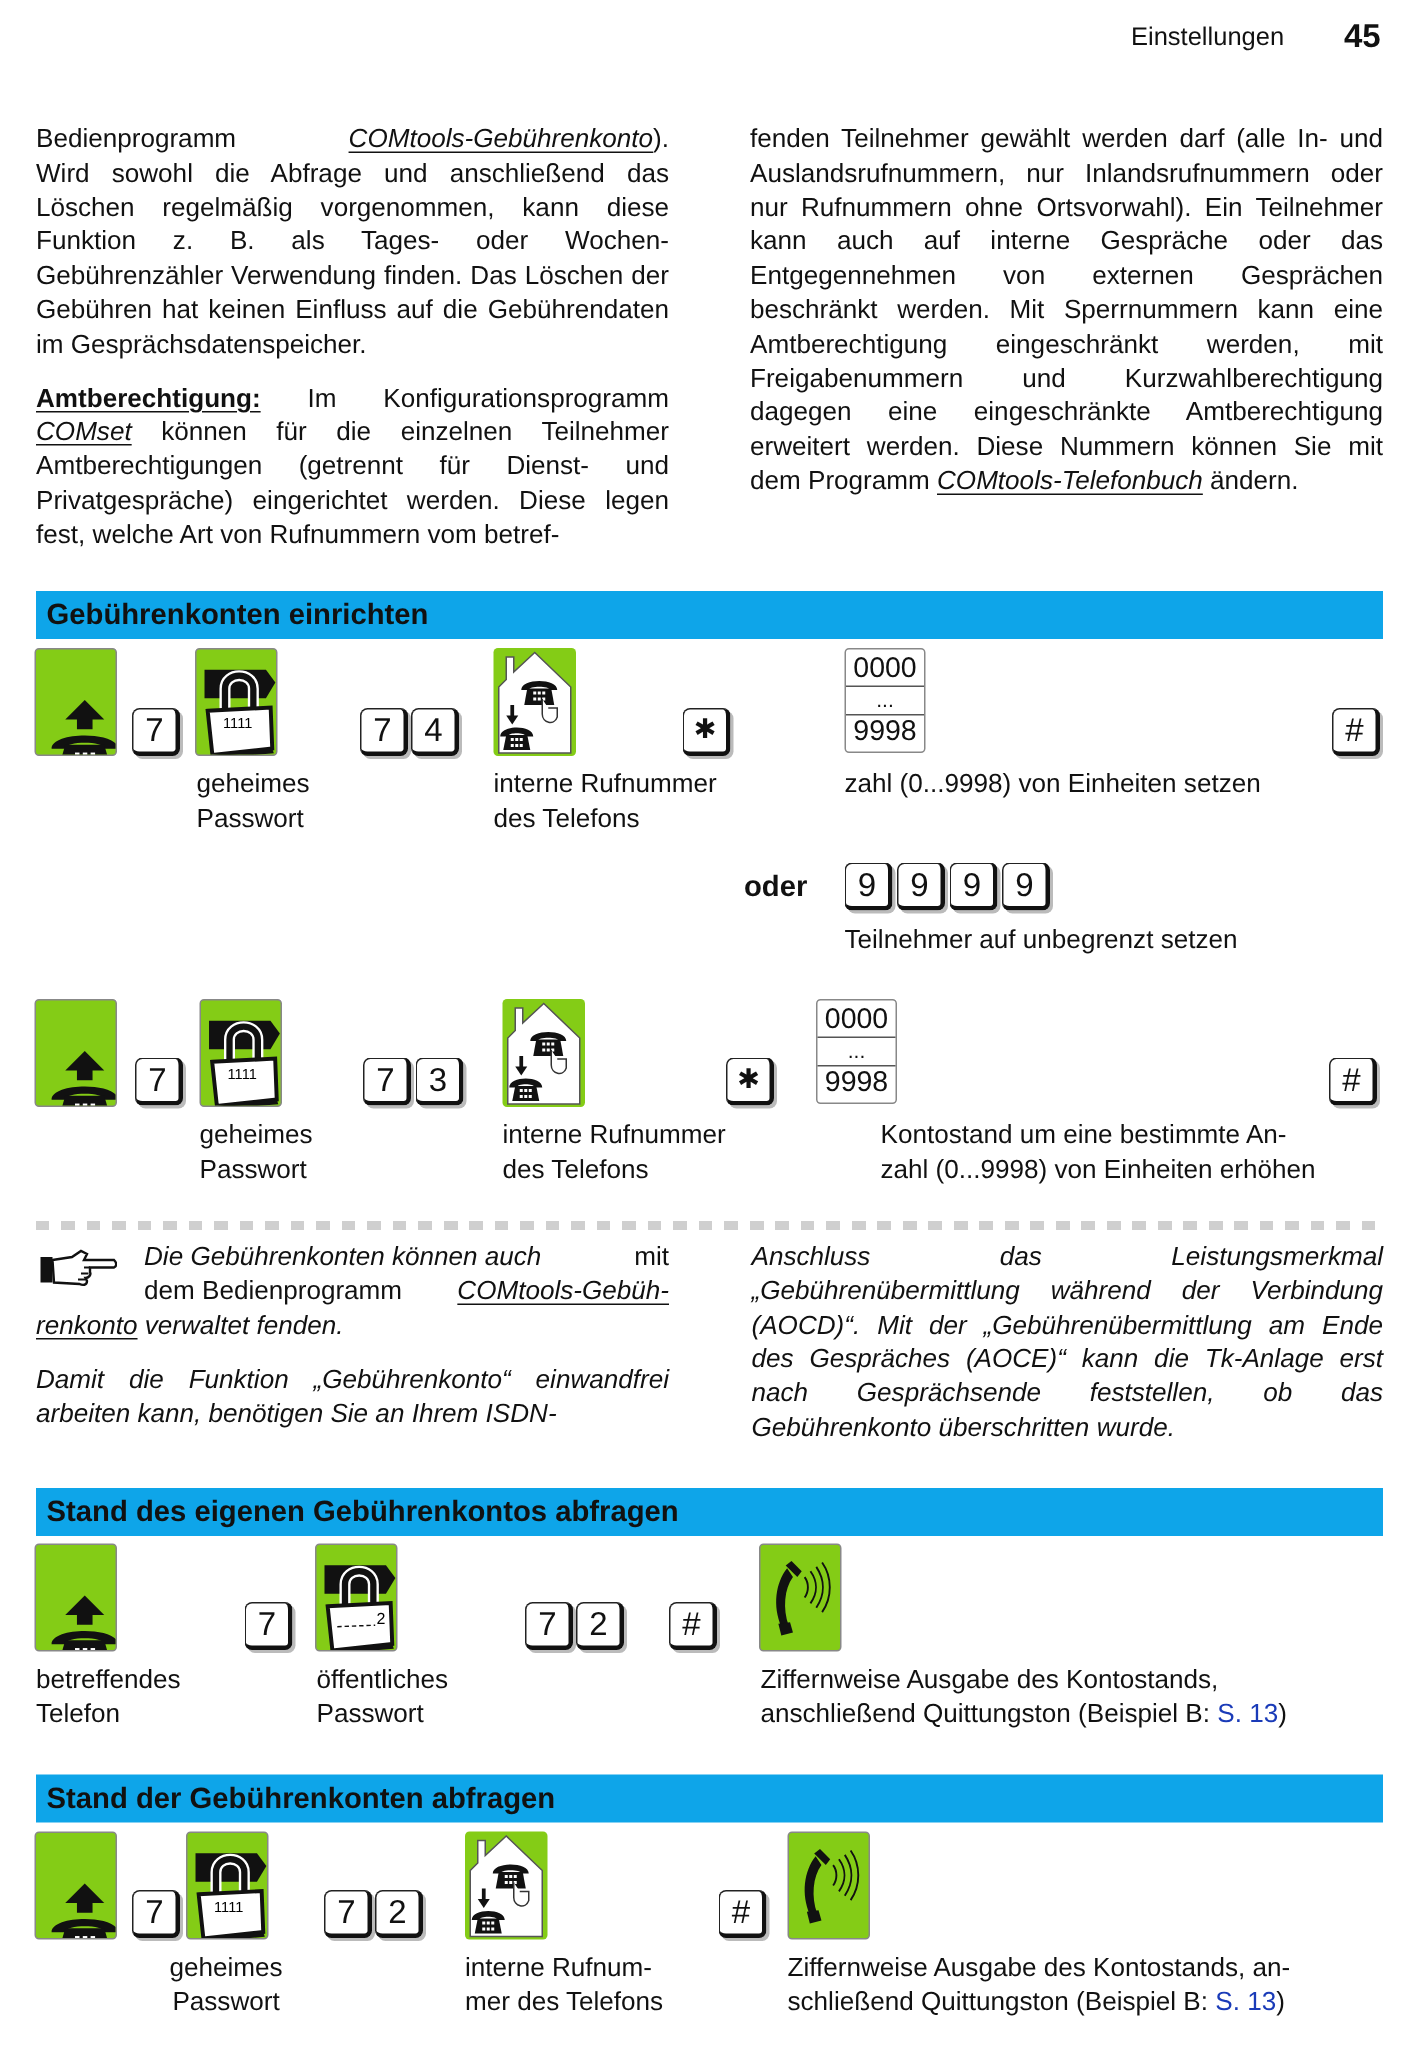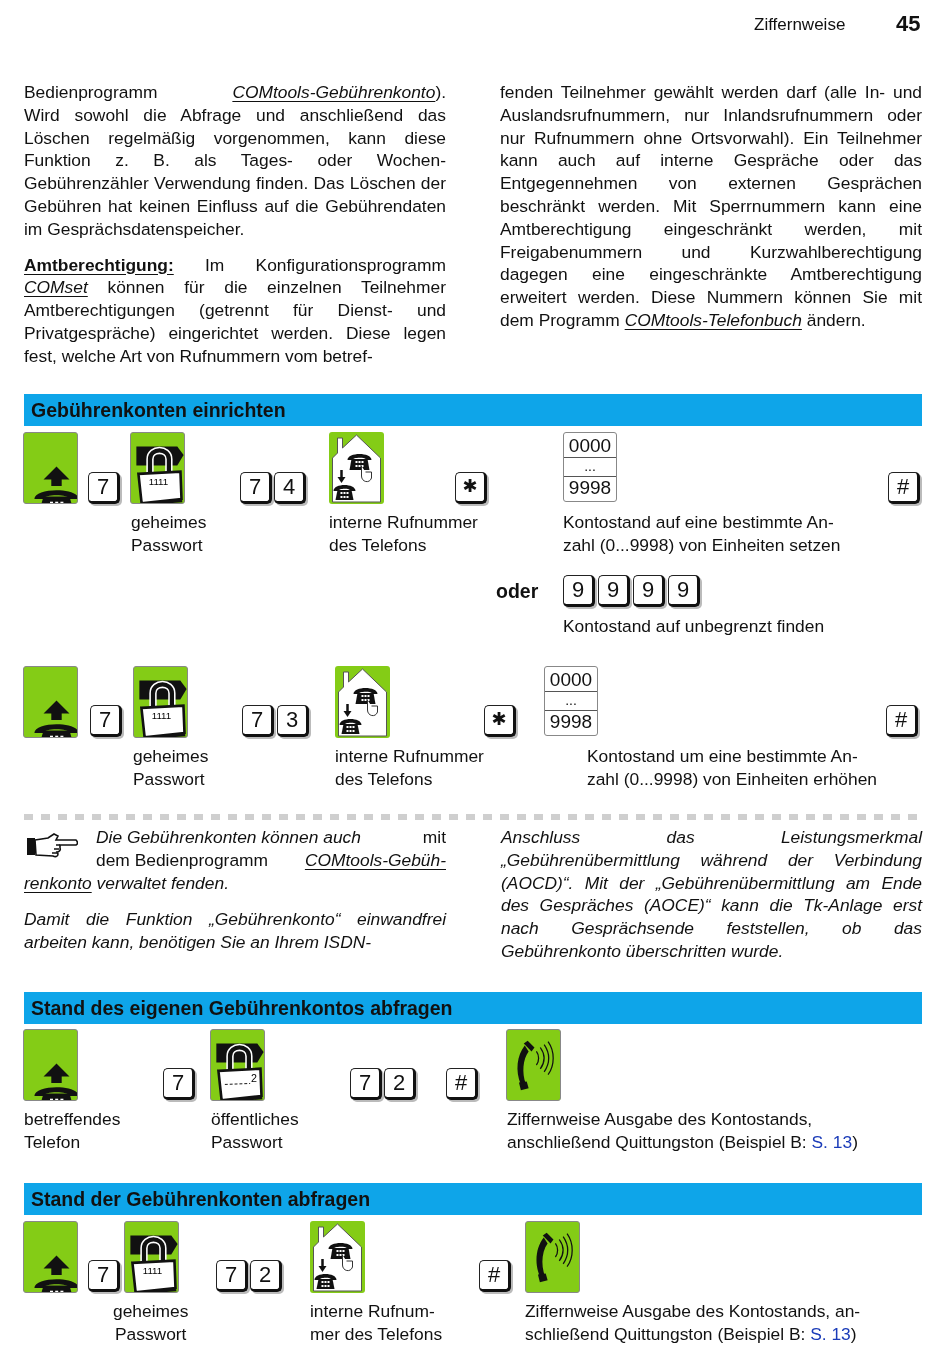--- a/index.html
+++ b/index.html
@@ -30,21 +30,21 @@
   .dash { position:absolute; left:24px; width:898px; top:814px; height:6px;
           background:repeating-linear-gradient(90deg,#cfcfcf 0 9px,transparent 9px 17px); }
   .note { position:absolute; font-size:17.4px; line-height:22.8px; text-align:justify; font-style:italic; }
   .note p { margin:0; }
   .link { color:#1a3bb8; }
   svg { display:block; }
 </style>
 </head>
 <body>
 
-<div class="abs hdr-title">Ziffernweise</div>
+<div class="abs hdr-title">Einstellungen</div>
 <div class="abs hdr-page">45</div>
 
 <div class="col" style="left:24px; top:81px; width:422px;">
   <p><span class="jl" style="display:flex;justify-content:space-between;">
         <span>Bedienprogramm</span>
         <span><span class="i u">COMtools-Gebührenkonto</span><span>).</span></span>
       </span><span>Wird sowohl die Abfrage und anschließend das Löschen regelmäßig vorgenommen, kann diese Funktion z. B. als Tages- oder Wochen-Gebührenzähler Verwendung finden. Das Löschen der Gebühren hat keinen Einfluss auf die Gebührendaten im Gesprächsdatenspeicher.</span></p>
   <p><span class="b u">Amtberechtigung:</span><span> Im Konfigurationsprogramm </span><span class="i u">COMset</span><span> können für die einzelnen Teilnehmer Amtberechtigungen (getrennt für Dienst- und Privatgespräche) eingerichtet werden. Diese legen fest, welche Art von Rufnummern vom betref-</span></p>
 </div>
 
@@ -145,30 +145,29 @@
 
 <div class="cap" style="left:131px; top:511px;">
     <div>geheimes</div>
     <div>Passwort</div>
   </div>
 <div class="cap" style="left:329px; top:511px;">
     <div>interne Rufnummer</div>
     <div>des Telefons</div>
   </div>
 <div class="cap" style="left:563px; top:511px;">
-    <div>Kontostand auf eine bestimmte An-</div>
     <div>zahl (0...9998) von Einheiten setzen</div>
   </div>
 
 <div class="abs b" style="left:496px; top:580px; font-size:19.5px;">oder</div>
 <div class="key" style="left:563px; top:575px;">9</div>
 <div class="key" style="left:598px; top:575px;">9</div>
 <div class="key" style="left:633px; top:575px;">9</div>
 <div class="key" style="left:668px; top:575px;">9</div>
-<div class="cap" style="left:563px; top:615px;">Kontostand auf unbegrenzt finden</div>
+<div class="cap" style="left:563px; top:615px;">Teilnehmer auf unbegrenzt setzen</div>
 
 <div class="icon" style="left:23px; top:666px; width:55px; height:72px;">
     <svg width="53" height="70" viewBox="-6 -22 52 70">
       <use href="#phone"></use>
     </svg>
   </div>
 <div class="key" style="left:90px; top:705px;">7</div>
 <div class="icon" style="left:133px; top:666px; width:55px; height:72px;">
   <svg width="53" height="70" viewBox="-2 -6 54 72">
       <use href="#lock"></use>

